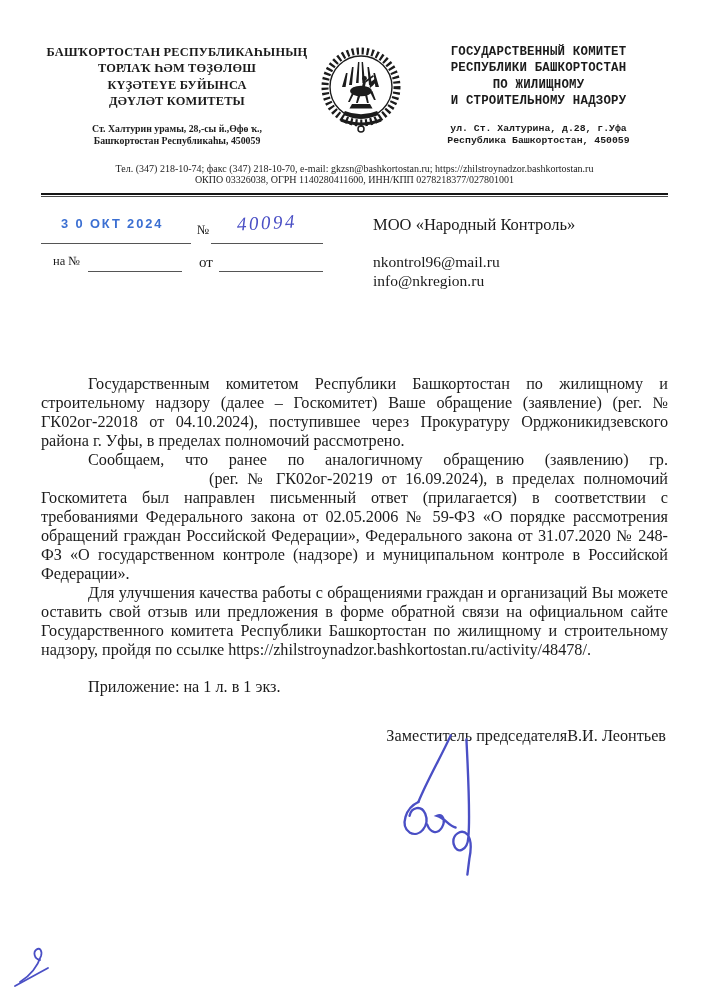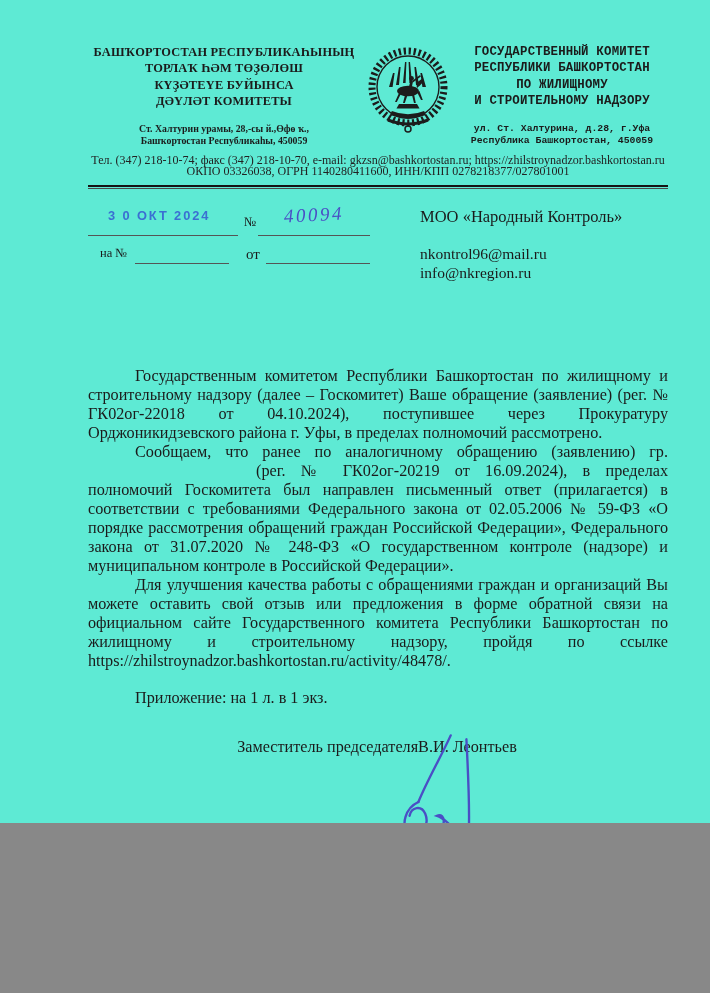--- a/index.html
+++ b/index.html
@@ -1,37 +1,37 @@
 <!DOCTYPE html>
 <html><head>
 <meta charset="utf-8">
 <style>
   * { margin:0; padding:0; box-sizing:border-box; }
   html,body { background:#888; }
   .page {
     position:relative;
-    width:710px; height:823px;
+    width:710px; height:993px;
     margin:0 auto;
-    background:#5eead4;
+    background:#ffffff;
     color:#1b1b1b;
     font-family:"Liberation Serif", serif;
     overflow:hidden;
-    padding:44px 42px 0 88px;
+    padding:44px 42px 0 41px;
   }
   .prelines { white-space:pre-line; }
 
   
   .letterhead { display:flex; align-items:flex-start; }
   .lh-left  { width:272px; text-align:center; }
   .lh-emblem{ width:96px; display:flex; justify-content:center; padding-top:1px; }
   .lh-right { flex:1; text-align:center;font-family:Liberation Mono, monospace; }
   .org  { font-weight:700; font-size:12.4px; line-height:16.4px; letter-spacing:.2px; }
   .addr { margin-top:13px; font-weight:700; font-size:9.8px; line-height:12px; }
 
-  .contacts { margin-top:8px; text-align:center; font-size:12px; line-height:11.5px; color:#222; }
+  .contacts { margin-top:16px; text-align:center; font-size:10px; line-height:11.5px; color:#222; }
 
   .rule { margin-top:7px; height:4px; border-top:2px solid #151515; border-bottom:1px solid #4a4a4a; }
 
   
   .ref-row { margin-top:16px; display:flex; height:96px; }
   .ref-left { position:relative; width:300px; flex:none; }
   .u-line { position:absolute; border-bottom:1px solid #555; height:1px; }
   .line-date { left:0;   top:30px; width:150px; }
   .line-no   { left:170px; top:30px; width:112px; }
   .line-nano { left:47px; top:58px; width:94px; }
@@ -54,21 +54,21 @@
   .recipient { margin-left:32px; padding-top:2px; }
   .rec-name  { font-size:16.5px; }
   .rec-emails{ margin-top:17px; font-size:15.5px; line-height:19px; }
 
   
   .body-text { margin-top:66px; font-size:16.2px; line-height:19px; text-align:justify; }
   .body-text p { text-indent:47px; }
   .redacted-gap { display:inline-block; width:168px; }
   .attachment { margin-top:18px; text-align:left; }
 
-  .sign-row { margin-top:30px; display:flex; justify-content:center; font-size:16.2px; padding-right:2px; }
+  .sign-row { margin-top:30px; display:flex; justify-content:flex-end; font-size:16.2px; padding-right:2px; }
 
   .signature-svg { position:absolute; left:388px; top:729px; width:98px; height:148px; }
 
   .executor { margin-top:68px; font-style:italic; font-size:10.4px; line-height:13.5px; color:#333; }
 
   .corner-mark { position:absolute; left:12px; top:942px; width:54px; height:48px; }
 </style>
 </head>
 <body>
 

